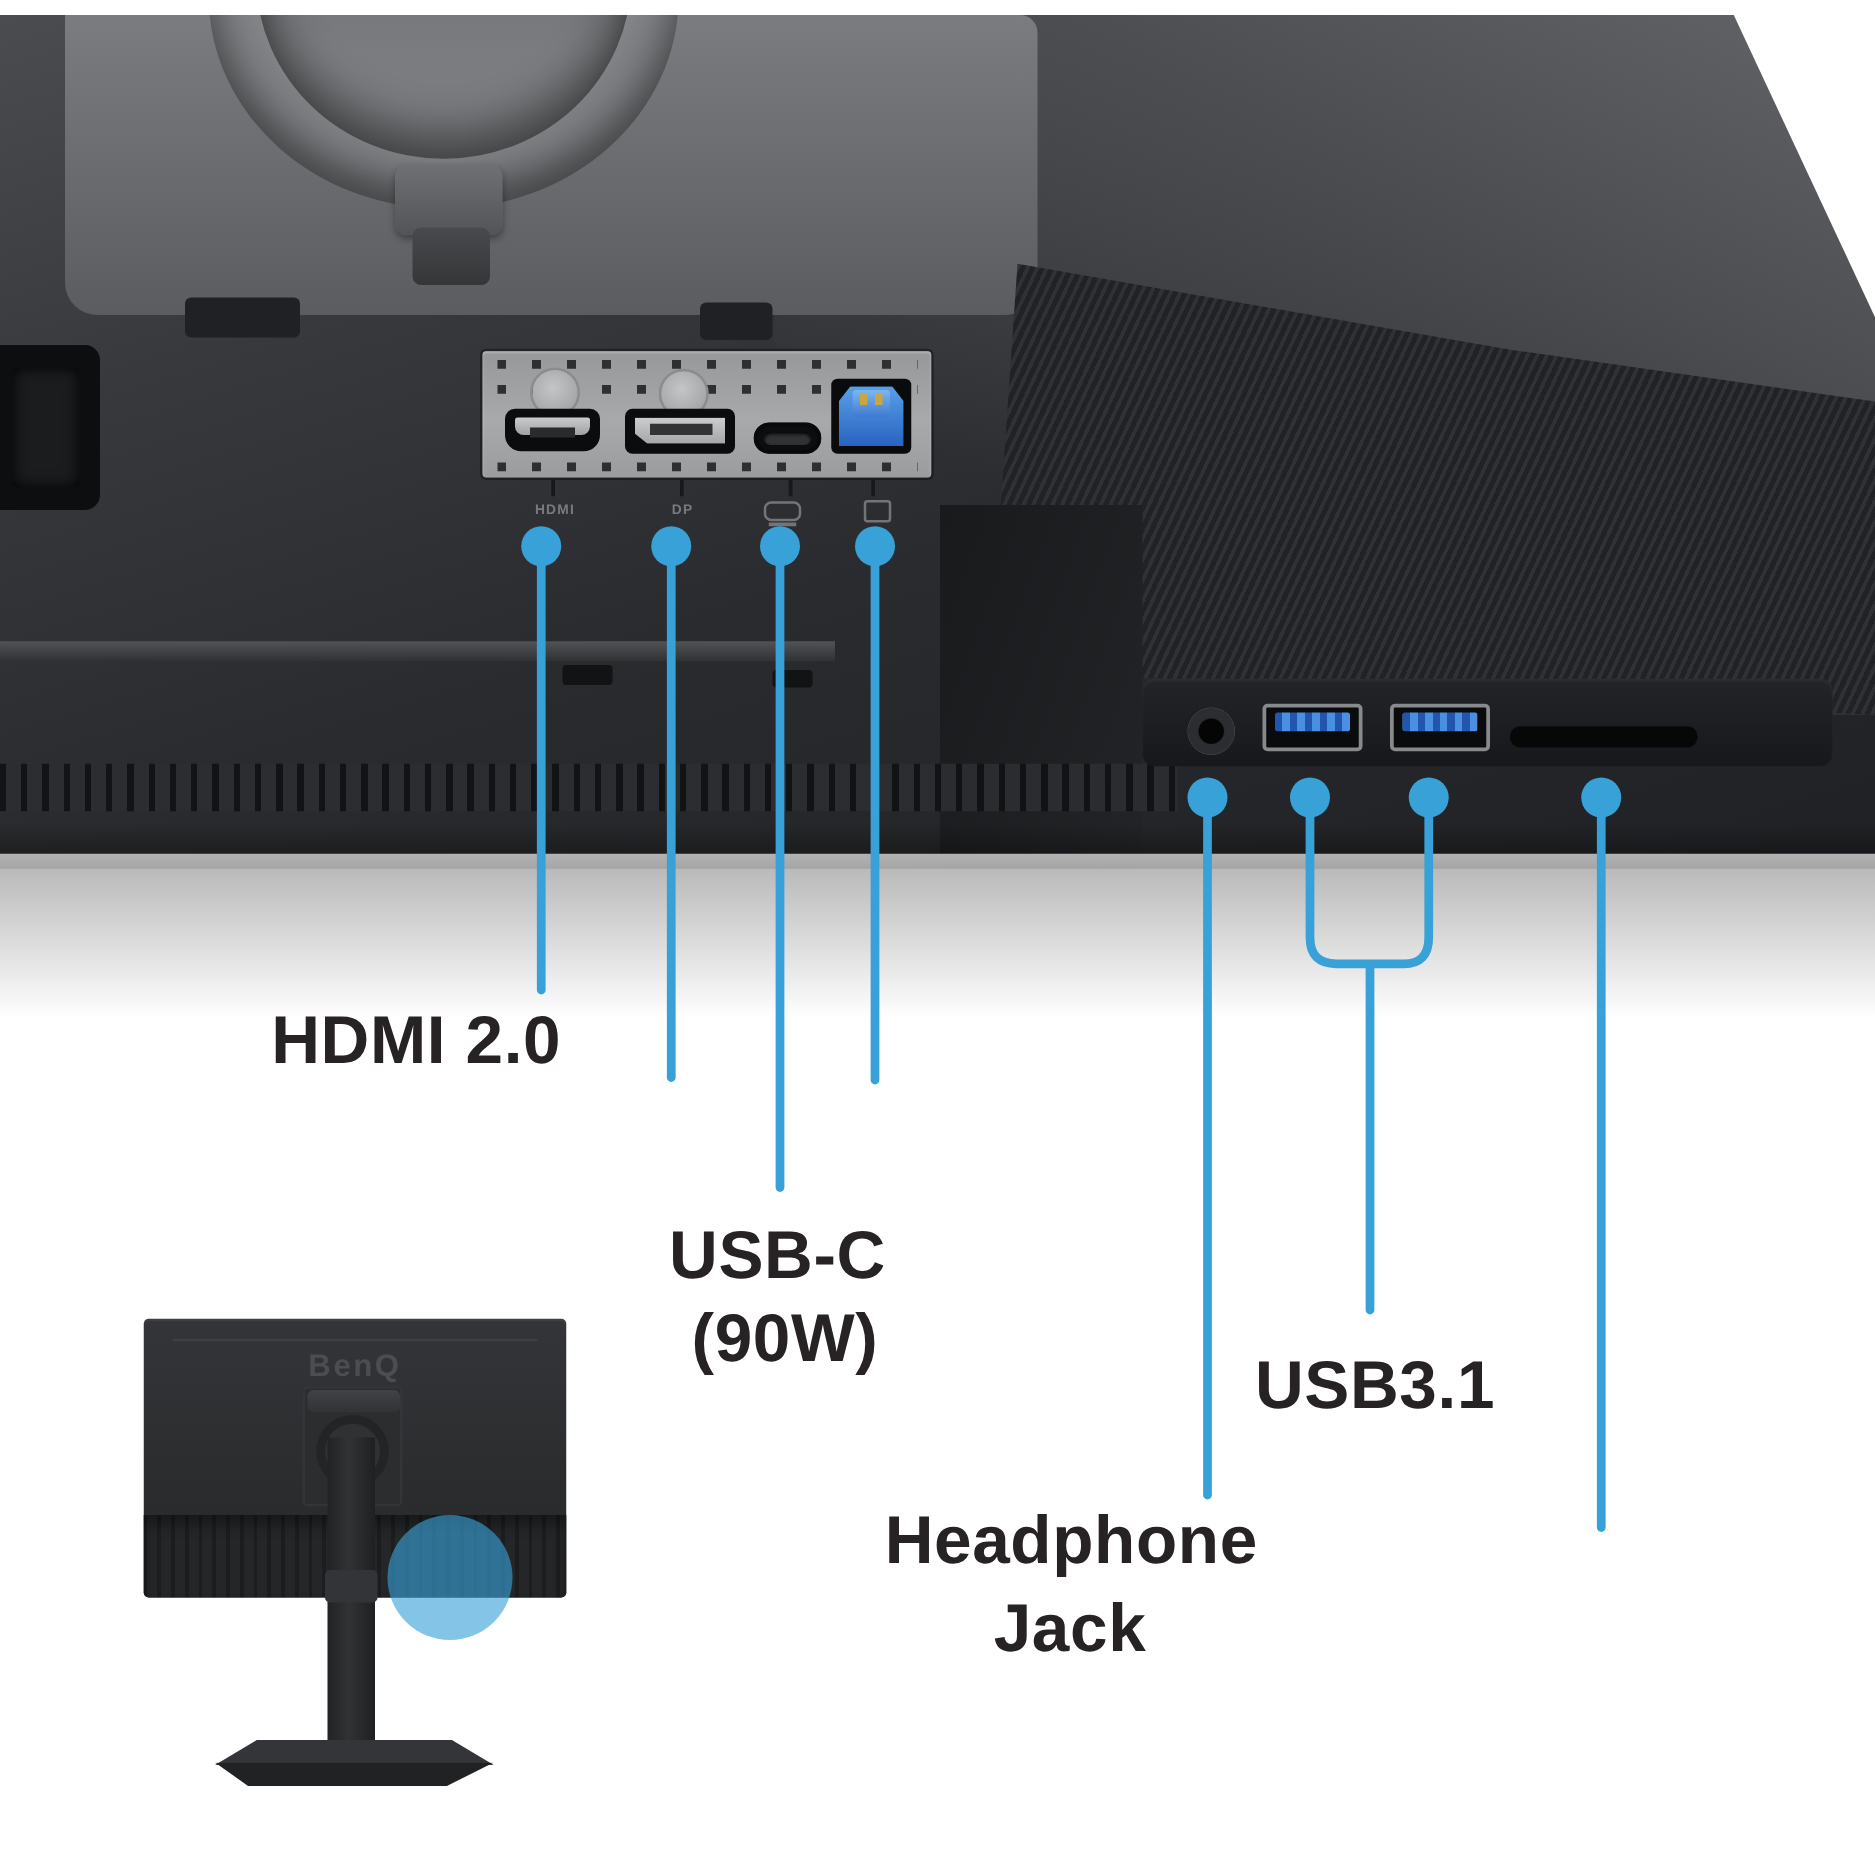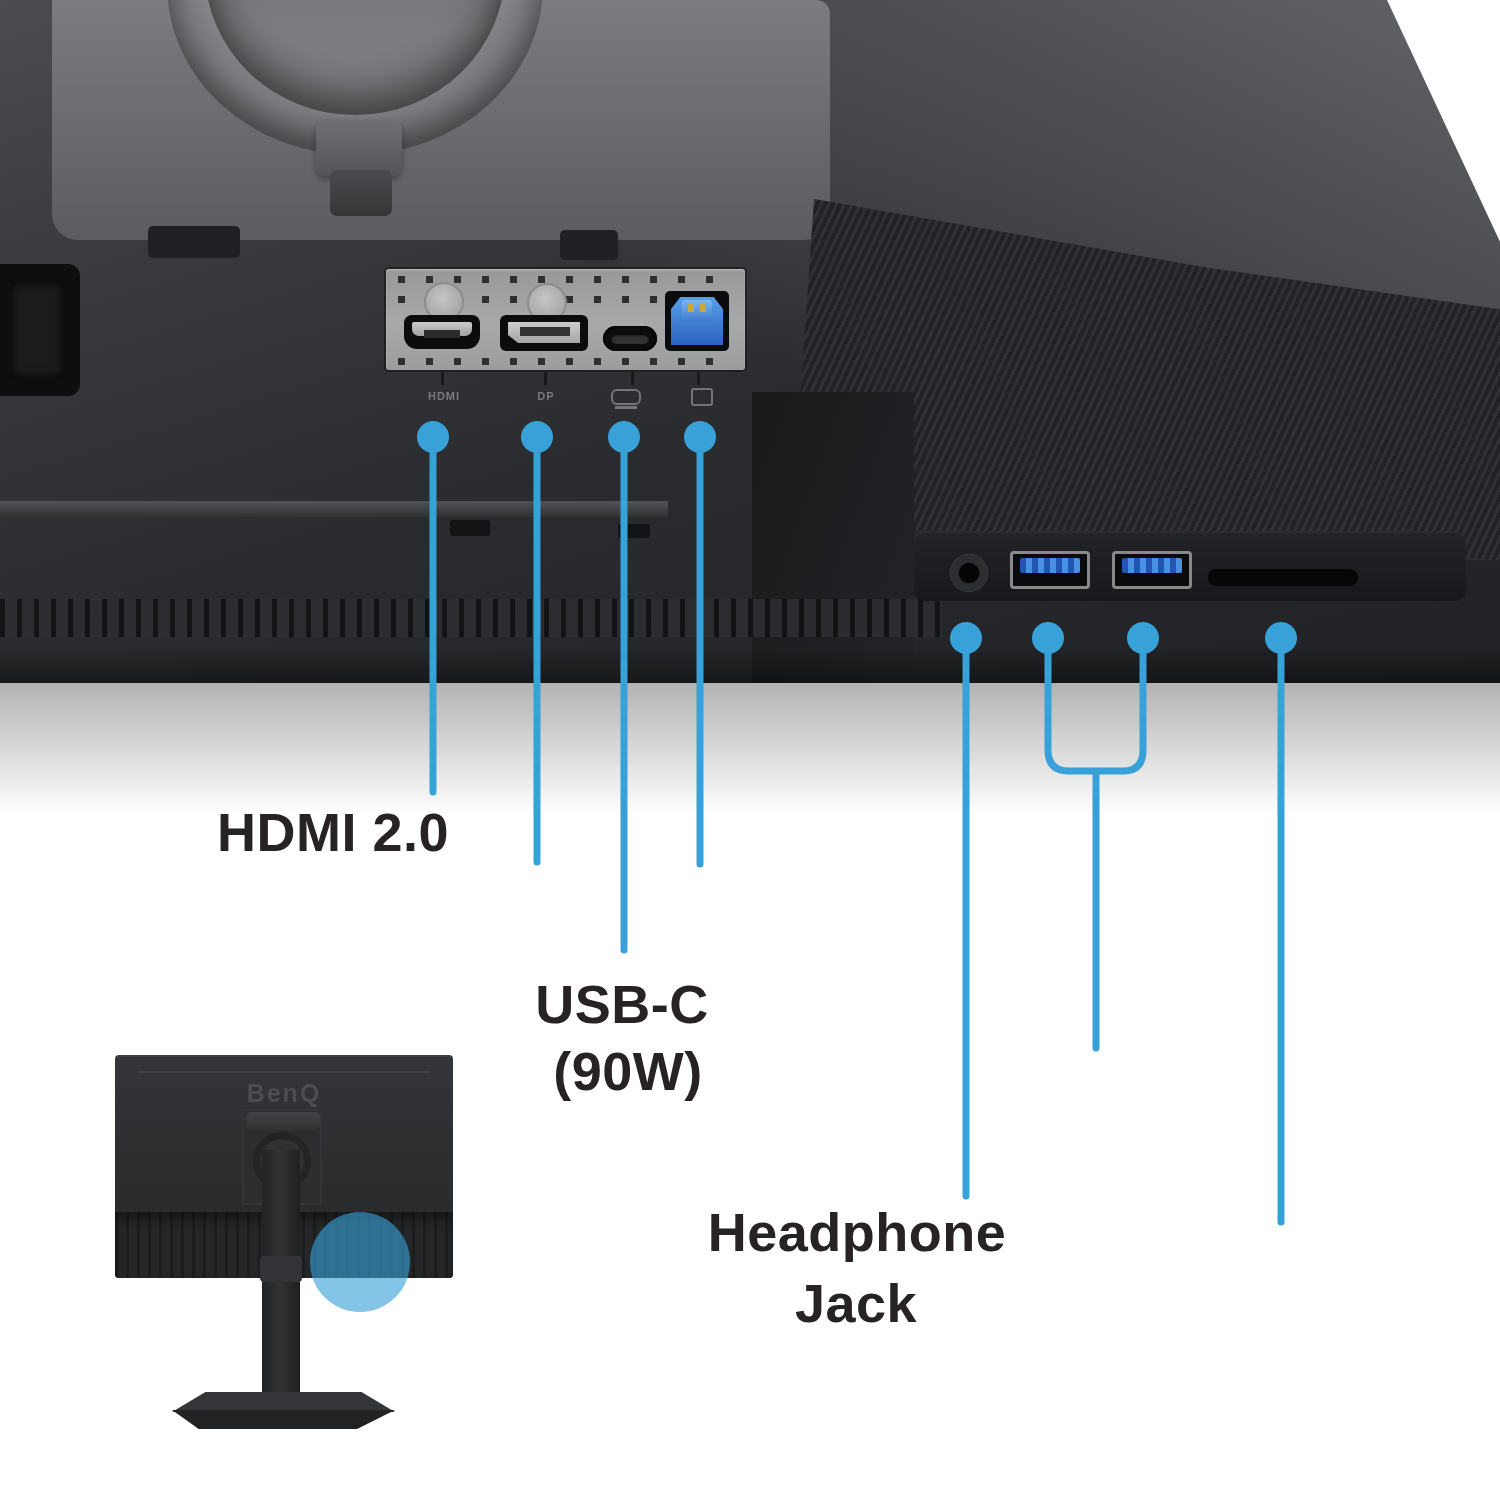--- a/index.html
+++ b/index.html
@@ -7,21 +7,21 @@
     --label-text:#272224;
   }
   html,body{margin:0;padding:0;background:#ffffff;}
   .stage{
     position:relative;width:1500px;height:1500px;overflow:hidden;
     background:#ffffff;font-family:"Liberation Sans",sans-serif;
   }
   .abs{position:absolute;}
 
   
-  .photo{left:0;top:0;width:1500px;height:683px;overflow:hidden;
+  .photo{left:0;top:12px;width:1500px;height:683px;overflow:hidden;
     background:linear-gradient(163deg,#4a4c4f 0%,#37393c 28%,#2a2b2e 58%,#202124 100%);}
   .shell-light{left:620px;top:0;width:880px;height:560px;
     background:linear-gradient(205deg,#626467 0%,#4b4d50 32%,rgba(42,43,46,0) 72%);}
   .mount-panel{left:52px;top:0;width:778px;height:240px;
     background:linear-gradient(#7a7c7f,#5a5c5f);border-radius:0 14px 26px 26px;}
   .recess{left:167px;top:-185px;width:376px;height:340px;border-radius:50%;
     background:radial-gradient(circle at 50% 35%,#8d8f92 45%,#727477 72%,#636568 100%);
     box-shadow:inset 0 -16px 26px rgba(0,0,0,.38);}
   .hole{left:205px;top:-175px;width:300px;height:290px;border-radius:50%;
     background:linear-gradient(#5e6063,#7a7c7f 70%);
@@ -235,20 +235,21 @@
     <circle class="ld" cx="700" cy="437" r="16"></circle>
     <circle class="ld" cx="966" cy="638" r="16"></circle>
     <circle class="ld" cx="1048" cy="638" r="16"></circle>
     <circle class="ld" cx="1143" cy="638" r="16"></circle>
     <circle class="ld" cx="1281" cy="638" r="16"></circle>
   </svg>
 
   <div class="callout cl-hdmi">HDMI 2.0</div>
   <div class="callout cl-usbc1">USB-C</div>
   <div class="callout cl-usbc2">(90W)</div>
+  <div class="callout cl-usb31">USB3.1</div>
   <div class="callout cl-hp1">Headphone</div>
   <div class="callout cl-hp2">Jack</div>
 
   <div>
     <div class="abs t-body"></div>
     <div class="abs t-topline"></div>
     <div class="abs t-logo">BenQ</div>
     <div class="abs t-plate"></div>
     <div class="abs t-handle"></div>
     <div class="abs t-ring"></div>

